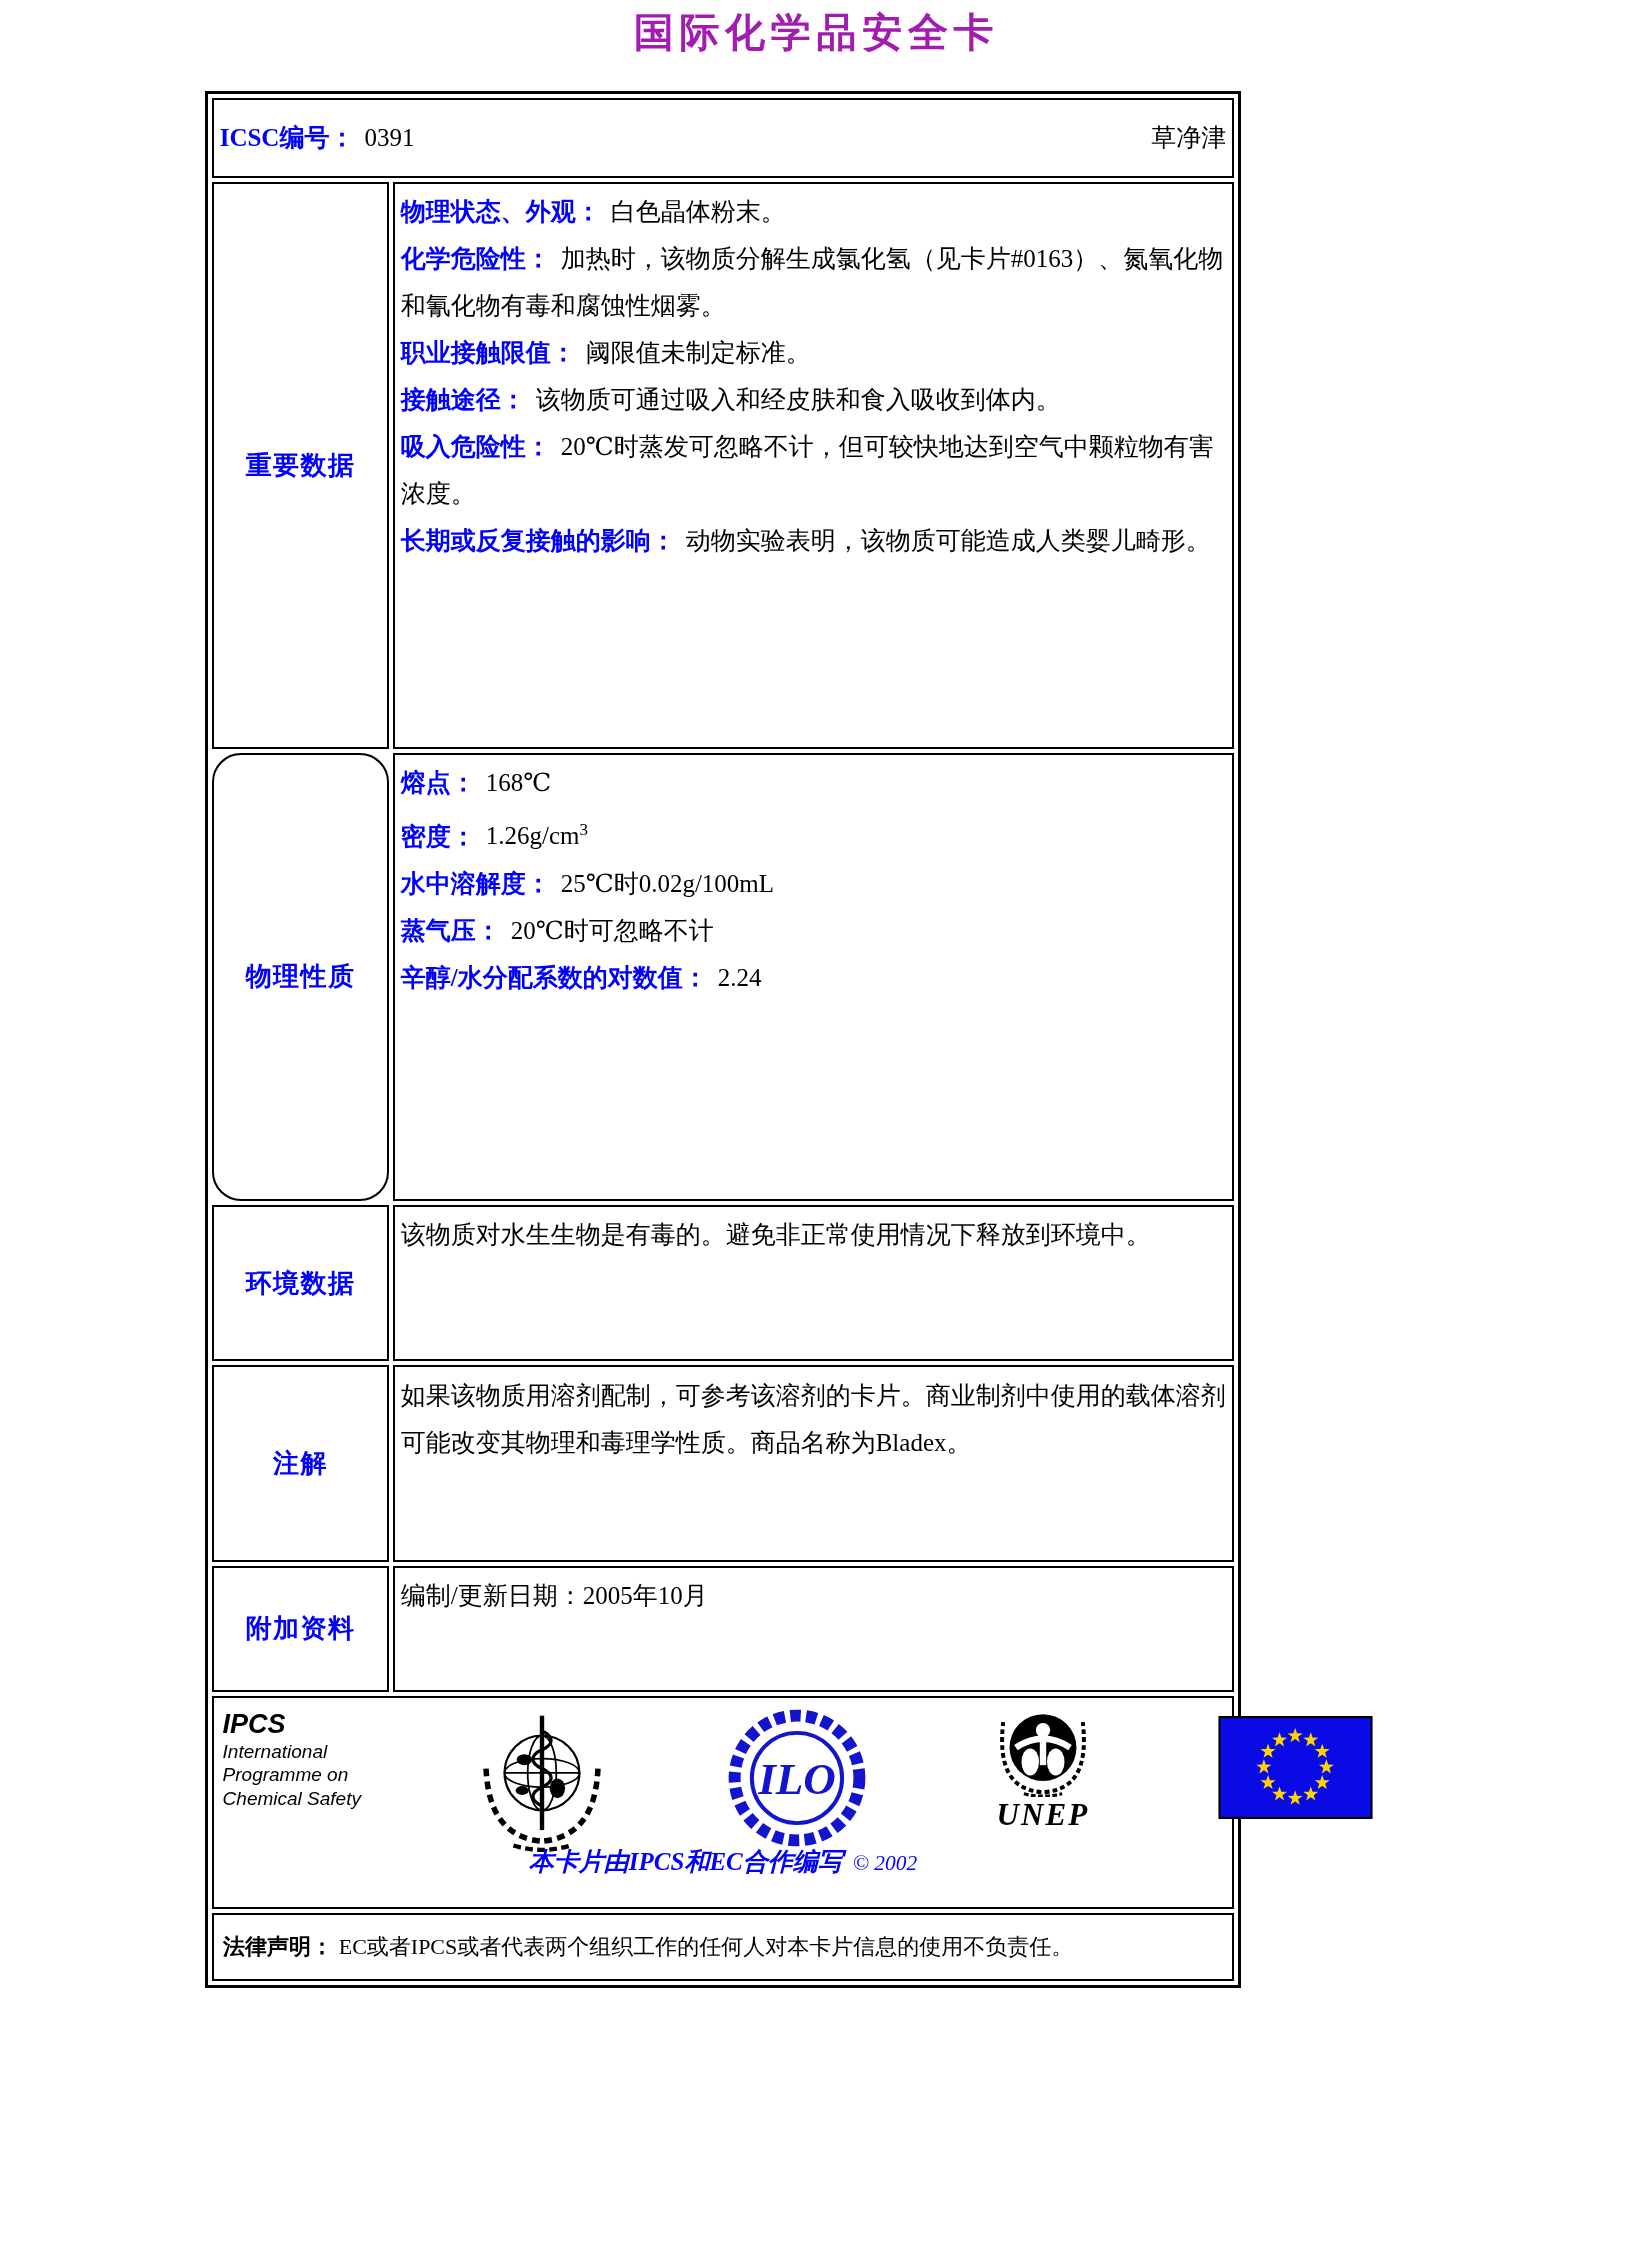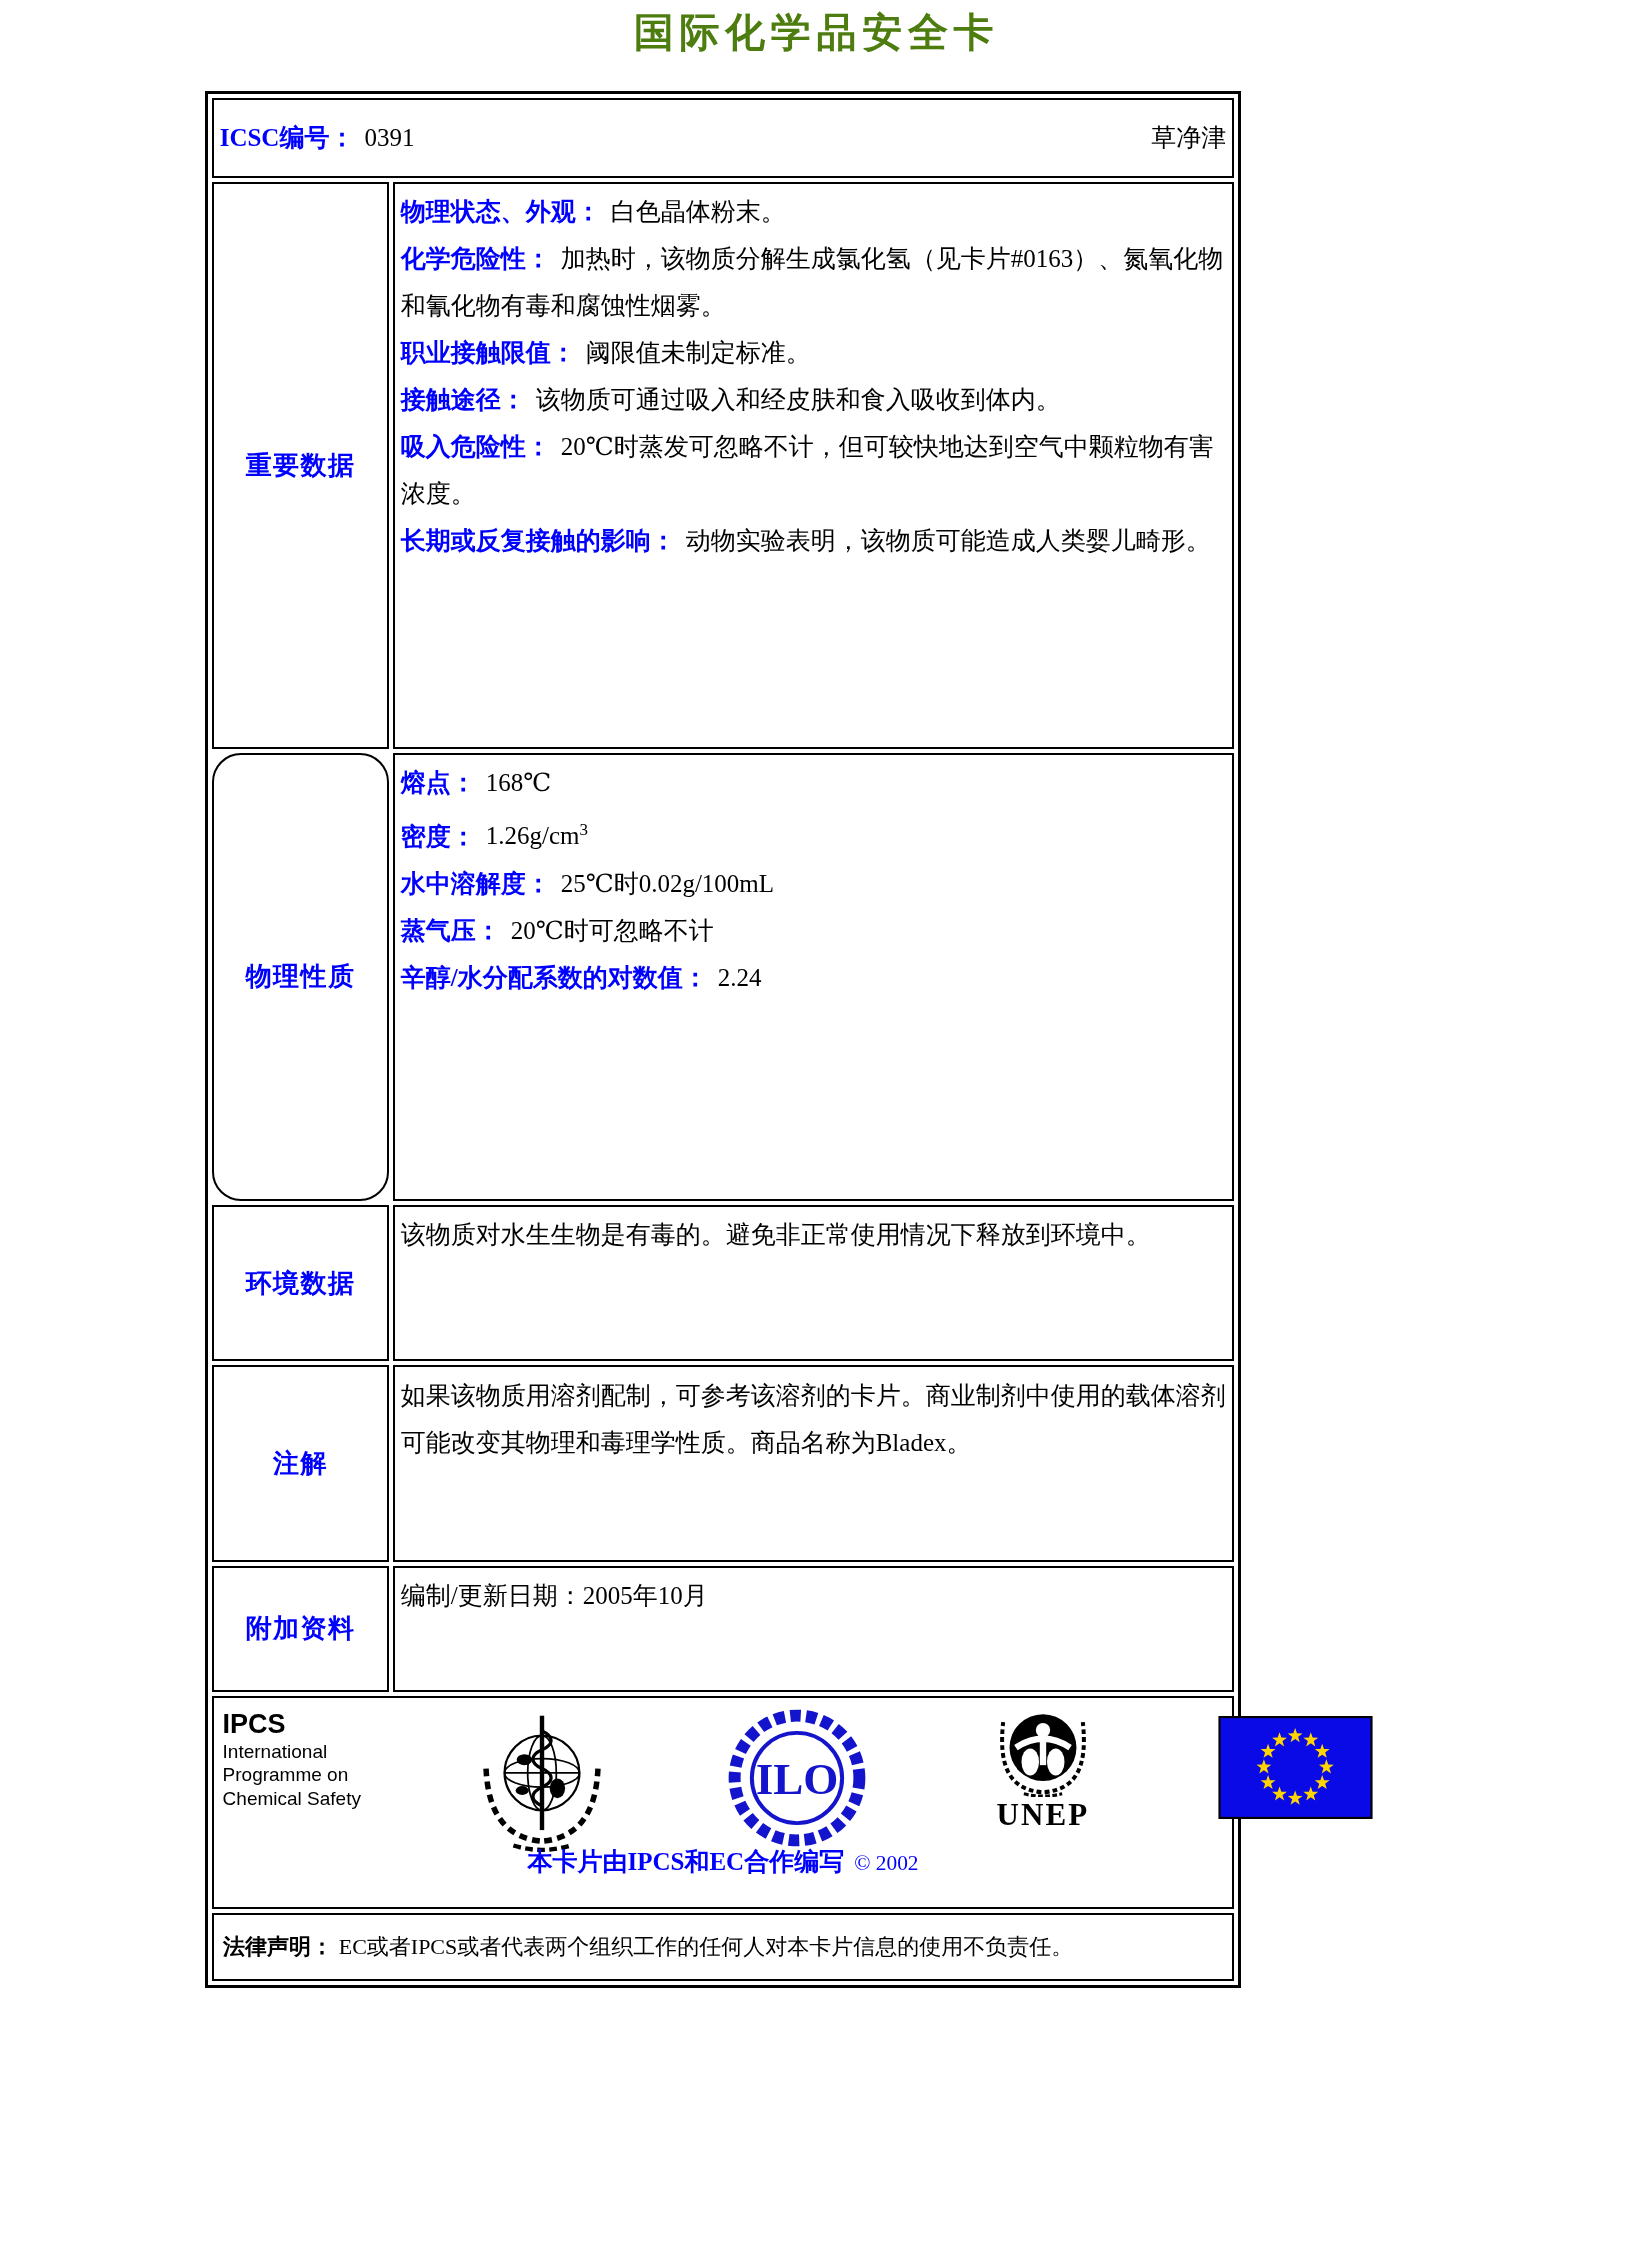--- a/index.html
+++ b/index.html
@@ -1,42 +1,42 @@
 <!DOCTYPE html>
 <html style="font-size:11.4px"><head>
 <meta charset="utf-8">
 <style>
   html,body{margin:0;padding:0;}
   body{
     width:1633px;height:2261px;background:#ffffff;position:relative;
     font-family:"Liberation Serif","DejaVu Serif",serif;color:#000;
   }
   .page-title{
-    text-align:center;color:#4d7c0f;font-weight:bold;
+    text-align:center;color:#a21caf;font-weight:bold;
     font-size:40px;letter-spacing:5.7px;margin:10px 0 0 0;line-height:43px;
     font-family:"DejaVu Serif","Liberation Serif",serif;
   }
   table.card{
     position:absolute;left:205px;top:91px;width:1036px;
     border:3.6px solid #000;border-collapse:separate;border-spacing:4.3px;
     table-layout:fixed;background:#fff;
   }
   td{border:2.1px solid #000;padding:4.3px 5.7px 4.3px 5.7px;font-size:25px;vertical-align:top;background:#fff;}
   td.label-cell{
     color:#0000ff;font-weight:bold;text-align:center;vertical-align:middle;
     font-size:26px;letter-spacing:1.4px;
   }
   .hdr-flex{display:flex;justify-content:space-between;align-items:center;height:100%;}
   .hdr-left{white-space:nowrap;}
   .hdr-right{white-space:nowrap;}
   .flabel{color:#0000ff;font-weight:bold;margin-right:10px;}
   .item{line-height:47px;}
   .plain{line-height:47px;}
   sup{font-size:17px;}
-  td.logos-cell{position:relative;padding:12px;height:185px;}
+  td.logos-cell{position:relative;padding:12px;height:185px;font-style:italic;}
   .ipcs-block{
     position:absolute;left:8.6px;top:11.4px;
     font-family:"Liberation Sans","DejaVu Sans",sans-serif;
   }
   .ipcs-acronym{font-weight:bold;font-size:27px;line-height:31px;}
   .ipcs-line{font-size:19px;line-height:23.5px;}
   .who-logo{position:absolute;left:262px;top:4.3px;}
   .ilo-logo{position:absolute;left:508px;top:7.1px;}
   .unep-block{position:absolute;left:754px;top:5.7px;width:150px;text-align:center;}
   .unep-text{font-weight:bold;font-size:31px;letter-spacing:2.1px;line-height:30px;margin-top:-2.9px;font-family:"Liberation Serif",serif;}

